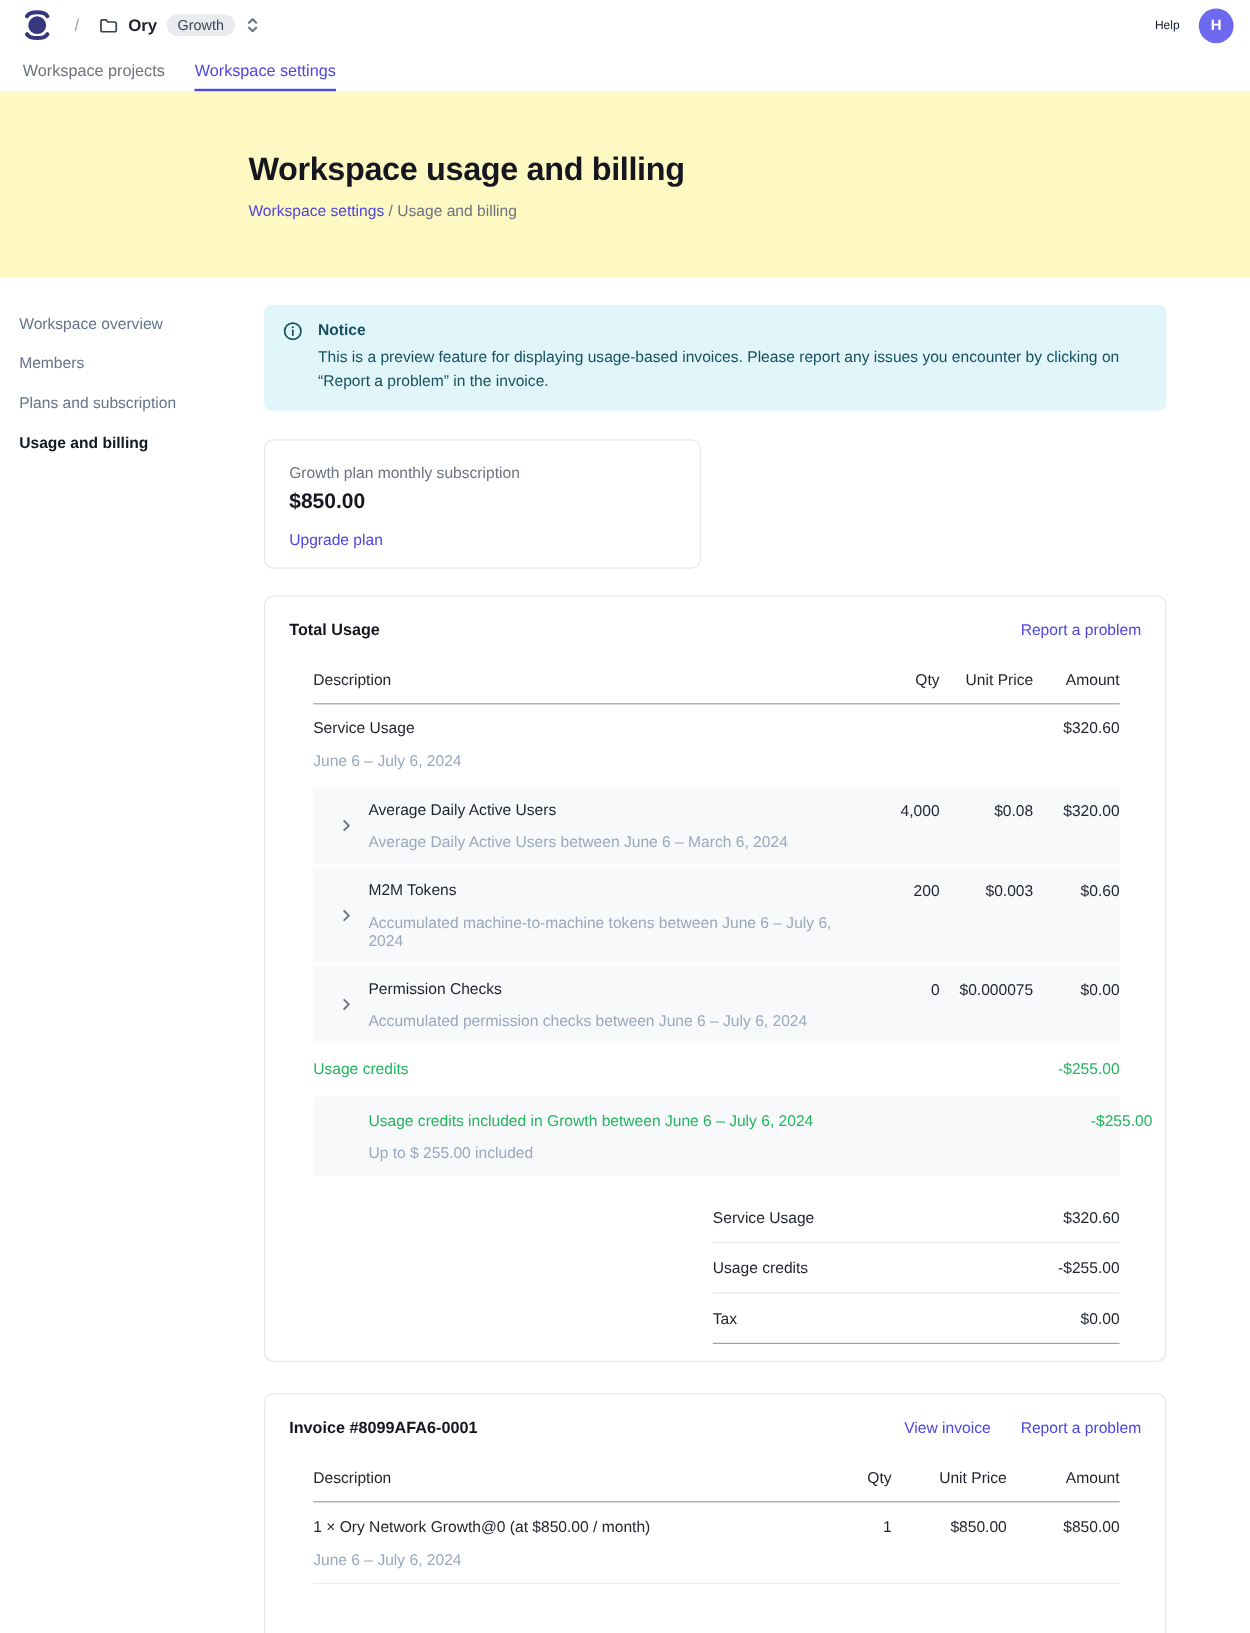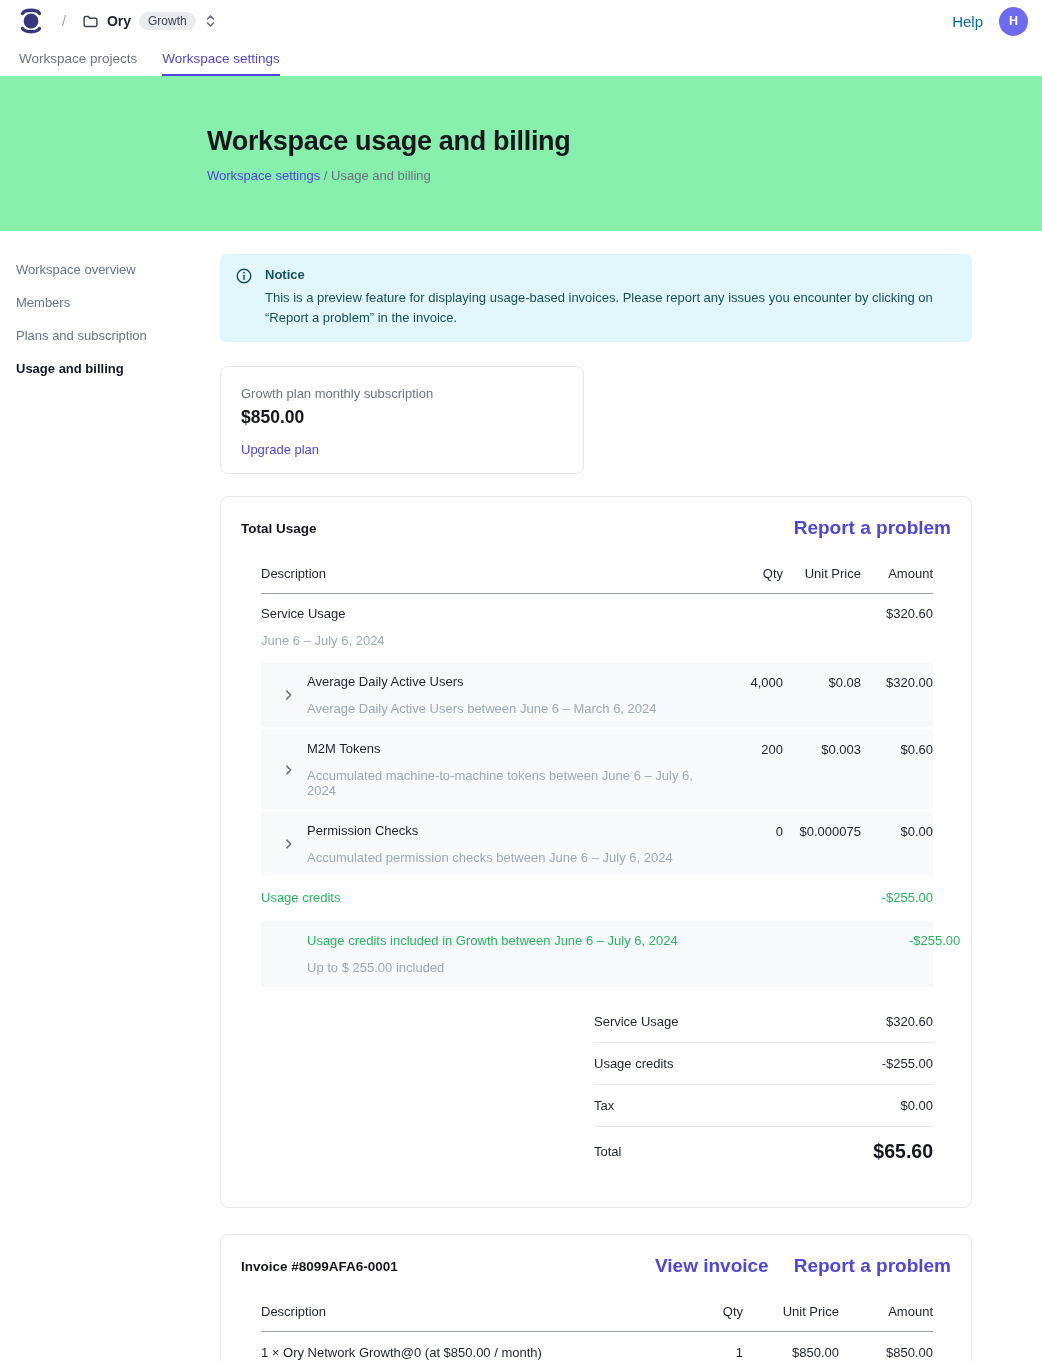--- a/index.html
+++ b/index.html
@@ -15,32 +15,32 @@
   
   .topbar { height:42px; display:flex; align-items:center; padding:0 14px 0 18px; background:#fff; }
   .logo { width:26px; height:30px; display:block; }
   .topbar-slash { color:#9aa3b2; margin:0 16px 0 18px; font-size:14px; }
   .ws-switcher { display:flex; align-items:center; gap:8px; cursor:pointer; }
   .folder-ic { width:17px; height:17px; color:#374151; }
   .ws-name { font-size:14px; font-weight:600; color:#1f2330; }
   .plan-badge { background:#e9ebef; color:#3d4351; font-size:12px; font-weight:500; padding:2px 9px; border-radius:10px; }
   .updown-ic { width:13px; height:16px; color:#6b7280; }
   .topbar-right { margin-left:auto; display:flex; align-items:center; gap:16px; }
-  .help-link { color:#0369a1; font-size:15px; }
+  .help-link { color:#0f172a; font-size:10px; }
   .avatar { width:29px; height:29px; border-radius:50%; background:#6e6af0; color:#fff;
             display:flex; align-items:center; justify-content:center; font-size:12.5px; font-weight:600; cursor:pointer; }
 
   
   .tabs { display:flex; padding-left:19px; background:#fff; }
   .tab { font-size:13.5px; color:#6b7280; padding:9px 0 10px; cursor:pointer; }
   .tab + .tab { margin-left:25px; }
   .tab.active { color:#4d46e0; border-bottom:2px solid #4d46e0; padding-bottom:8px; }
 
   
-  .header-band { background:#86efac; padding:50px 0 48px 207px; }
+  .header-band { background:#fef9c3; padding:50px 0 48px 207px; }
   .page-title { font-size:27px; font-weight:700; color:#15161f; letter-spacing:-0.3px; }
   .breadcrumb { margin-top:11px; font-size:13px; color:#6b7280; }
   .breadcrumb a { color:#4d46e0; }
 
   
   .content { display:flex; align-items:flex-start; }
   .sidebar { width:220px; padding:25px 10px 0 16px; flex-shrink:0; }
   .side-item { display:block; color:#64748b; font-size:13px; padding:6px 0; margin-bottom:6px; cursor:pointer; }
   .side-item.active { color:#111827; font-weight:700; }
   .main { width:752px; padding-top:23px; }
@@ -53,25 +53,25 @@
 
   
   .cards-row { display:flex; gap:25px; margin-top:24px; }
   .sum-card { width:364px; height:108px; border:1px solid #e5e7eb; border-radius:8px; padding:19px 20px; background:#fff; }
   .sum-label { color:#6b7280; font-size:13px; }
   .sum-value { margin-top:6px; font-size:17.5px; font-weight:600; color:#15161f; }
   .sum-value .credit { color:#25b55f; }
   .upgrade-link { display:inline-block; margin-top:14px; color:#4d46e0; font-size:13px; }
 
   
-  .big-card { border:1px solid #e5e7eb; border-radius:8px; background:#fff; margin-top:22px; padding:20px 20px 44px; }
+  .big-card { border:1px solid #e5e7eb; border-radius:8px; background:#fff; margin-top:22px; padding:20px 20px 14px; }
   .card-head { display:flex; align-items:center; }
   .card-title { font-weight:700; font-size:13.5px; color:#15161f; }
   .card-links { margin-left:auto; display:flex; gap:25px; }
-  .card-links a { color:#4d46e0; font-size:19px;font-weight:bold; }
+  .card-links a { color:#4d46e0; font-size:13px; }
 
   .tbl { margin-top:17px; padding:0 18px 0 20px; }
   .t-grid  { display:grid; grid-template-columns:1fr 60px 76px 70px; column-gap:2px; align-items:center; }
   .t-grid .num { text-align:right; }
   .t-head { padding:10px 0 12px; border-bottom:1.5px solid #99a0ac; font-size:13px; color:#1f2330; }
   .t-row { padding:12px 0; }
   .row-title { font-size:13px; color:#1f2330; }
   .row-sub { margin-top:12px; font-size:13px; color:#9aa8bd; }
   .detail-row { background:#f7f9fb; padding:11px 0; margin-top:3px; position:relative; }
   .detail-desc { padding-left:46px; position:relative; }
@@ -253,24 +253,20 @@
             <span>$320.60</span>
           </div>
           <div class="totals-line">
             <span>Usage credits</span>
             <span>-$255.00</span>
           </div>
           <div class="totals-line">
             <span>Tax</span>
             <span>$0.00</span>
           </div>
-          <div class="grand">
-            <span class="g-label">Total</span>
-            <span class="g-value">$65.60</span>
-          </div>
         </div>
       </div>
     </div>
 
     <div class="big-card inv" style="margin-top:26px;">
       <div class="card-head">
         <div class="card-title">Invoice #8099AFA6-0001</div>
         <div class="card-links">
           <a>View invoice</a>
           <a>Report a problem</a>

